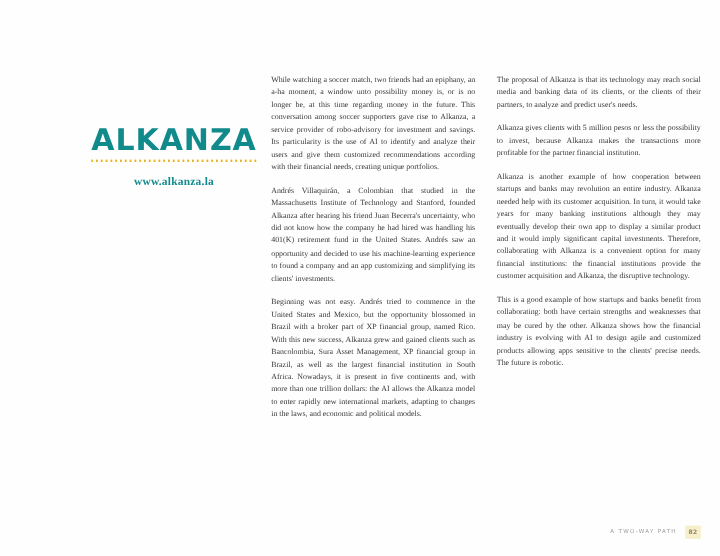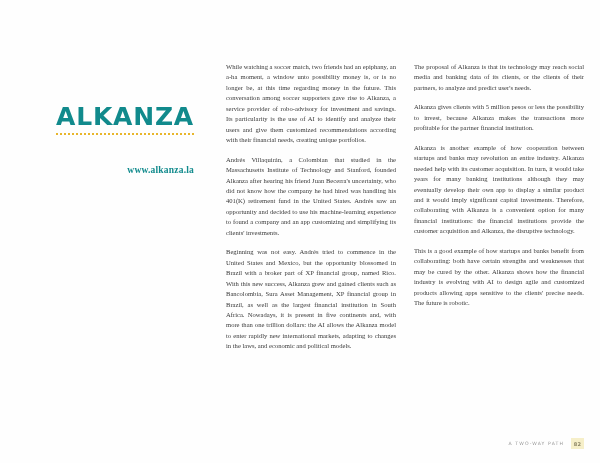--- a/index.html
+++ b/index.html
@@ -30,23 +30,23 @@
     left: 0;
     top: 0;
     width: 214px;
     height: 463px;
     box-sizing: border-box;
     padding-right: 14px;
   }
 
   .brand-block {
     position: absolute;
-    right: 20px;
+    right: 0;
     top: 104px;
-    text-align: right;
+    text-align: center;
   }
 
   .brand-logo {
     font-family: "DejaVu Sans", sans-serif;
     font-weight: 700;
     font-size: 25px;
     letter-spacing: 0.8px;
     color: #118a8c;
     line-height: 1;
     display: block;
@@ -59,21 +59,21 @@
     margin-top: 4px;
     margin-left: auto;
     width: 100%;
     background-image: linear-gradient(to right, #e8b62c 0 2px, transparent 2px 4px);
     background-size: 4px 2px;
     background-repeat: repeat-x;
   }
 
   .brand-url {
     display: block;
-    margin-top: 30px;
+    margin-top: 12px;
     font-family: "Liberation Serif", serif;
     font-weight: 700;
     font-size: 9.5px;
     color: #128b8d;
     letter-spacing: 0.2px;
   }
 
   
   .columns {
     position: absolute;

